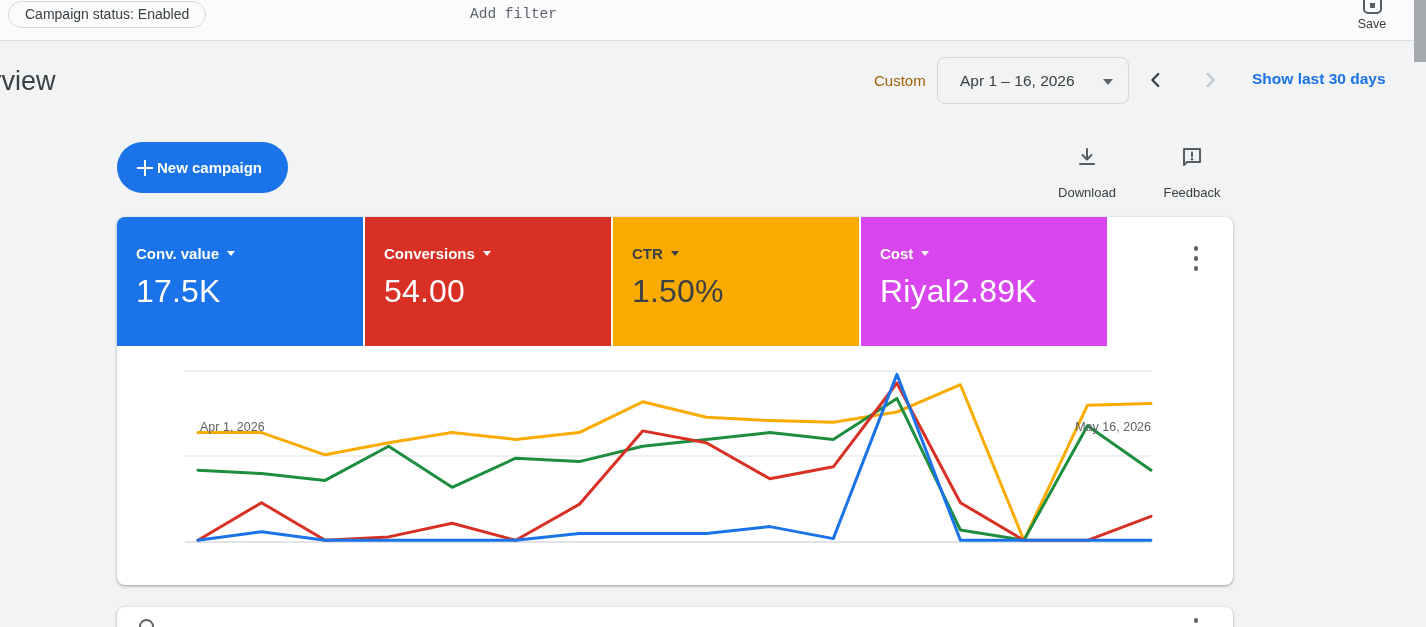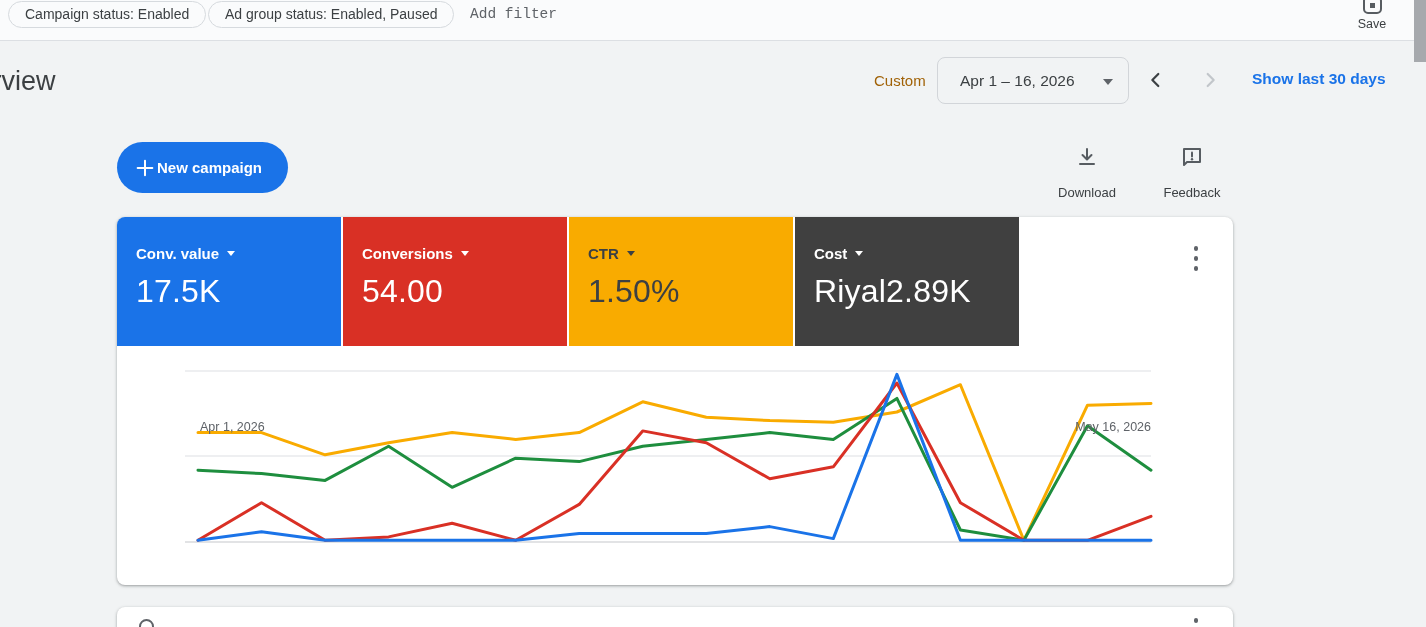--- a/index.html
+++ b/index.html
@@ -40,21 +40,21 @@
   .tool-download { left:1044px; }
   .tool-feedback { left:1149px; }
   .tool .tool-label { margin-top:12px; font-size:13px; color:#3c4043; }
 
   
   .card { position:absolute; background:#fff; box-shadow:0 1px 2px rgba(60,64,67,.3), 0 1px 3px 1px rgba(60,64,67,.15); }
   .main-card { left:117px; top:217px; width:1116px; height:368px; border-radius:8px; }
   .bottom-card { left:117px; top:607px; width:1116px; height:48px; border-radius:8px 8px 0 0; }
 
   .scorecards { position:absolute; left:0; top:0; display:flex; gap:2px; }
-  .scorecard { width:224px; height:129px; padding:28px 0 8px 19px; cursor:pointer; }
+  .scorecard { width:246px; height:129px; padding:28px 0 8px 19px; cursor:pointer; }
   .scorecard:first-child { border-top-left-radius:8px; }
   .sc-label { font-size:15px; font-weight:bold; display:flex; align-items:center; gap:8px; white-space:nowrap; }
   .sc-label .caret-down { border-top-width:5px; border-left-width:4.5px; border-right-width:4.5px; }
   .sc-value { margin-top:11px; font-size:32px; font-weight:400; letter-spacing:.2px; white-space:nowrap; }
 
   .dots-btn { position:absolute; width:20px; height:30px; background:none; border:none; cursor:pointer; display:flex; flex-direction:column; align-items:center; gap:5.5px; }
   .dots-btn i { width:4.5px; height:4.5px; border-radius:50%; background:#5f6368; }
   .main-card .dots-btn { left:1069px; top:29px; }
   .bottom-card .dots-btn { left:1069px; top:11px; }
 
@@ -66,23 +66,20 @@
   .circle-icon { position:absolute; left:22px; top:12px; width:15px; height:15px; border:2px solid #5f6368; border-radius:50%; }
 </style>
 </head>
 <body>
 
 <div class="page">
 
   <header class="topbar">
     <div class="chip chip1">
       <span>Campaign status: Enabled</span>
-    </div>
-    <div class="chip chip2">
-      <span>Ad group status: Enabled, Paused</span>
     </div>
     <button class="add-filter">Add filter</button>
     <div class="save-wrap">
       <div class="save-icon">
           <i></i>
         </div>
       <div class="save-label">Save</div>
     </div>
   </header>
   <div class="scroll-thumb"></div>
@@ -142,21 +139,21 @@
           </div>
         <div class="sc-value">54.00</div>
       </div>
       <div class="scorecard" style="background: rgb(249, 171, 0); color: rgb(60, 64, 67);">
         <div class="sc-label">
             <span>CTR</span>
             <i class="caret-down"></i>
           </div>
         <div class="sc-value">1.50%</div>
       </div>
-      <div class="scorecard" style="background: #404040; color: rgb(255, 255, 255);">
+      <div class="scorecard" style="background: #d946ef; color: rgb(255, 255, 255);">
         <div class="sc-label">
             <span>Cost</span>
             <i class="caret-down"></i>
           </div>
         <div class="sc-value">Riyal2.89K</div>
       </div>
     </div>
 
     <button class="dots-btn">
       <i></i>

